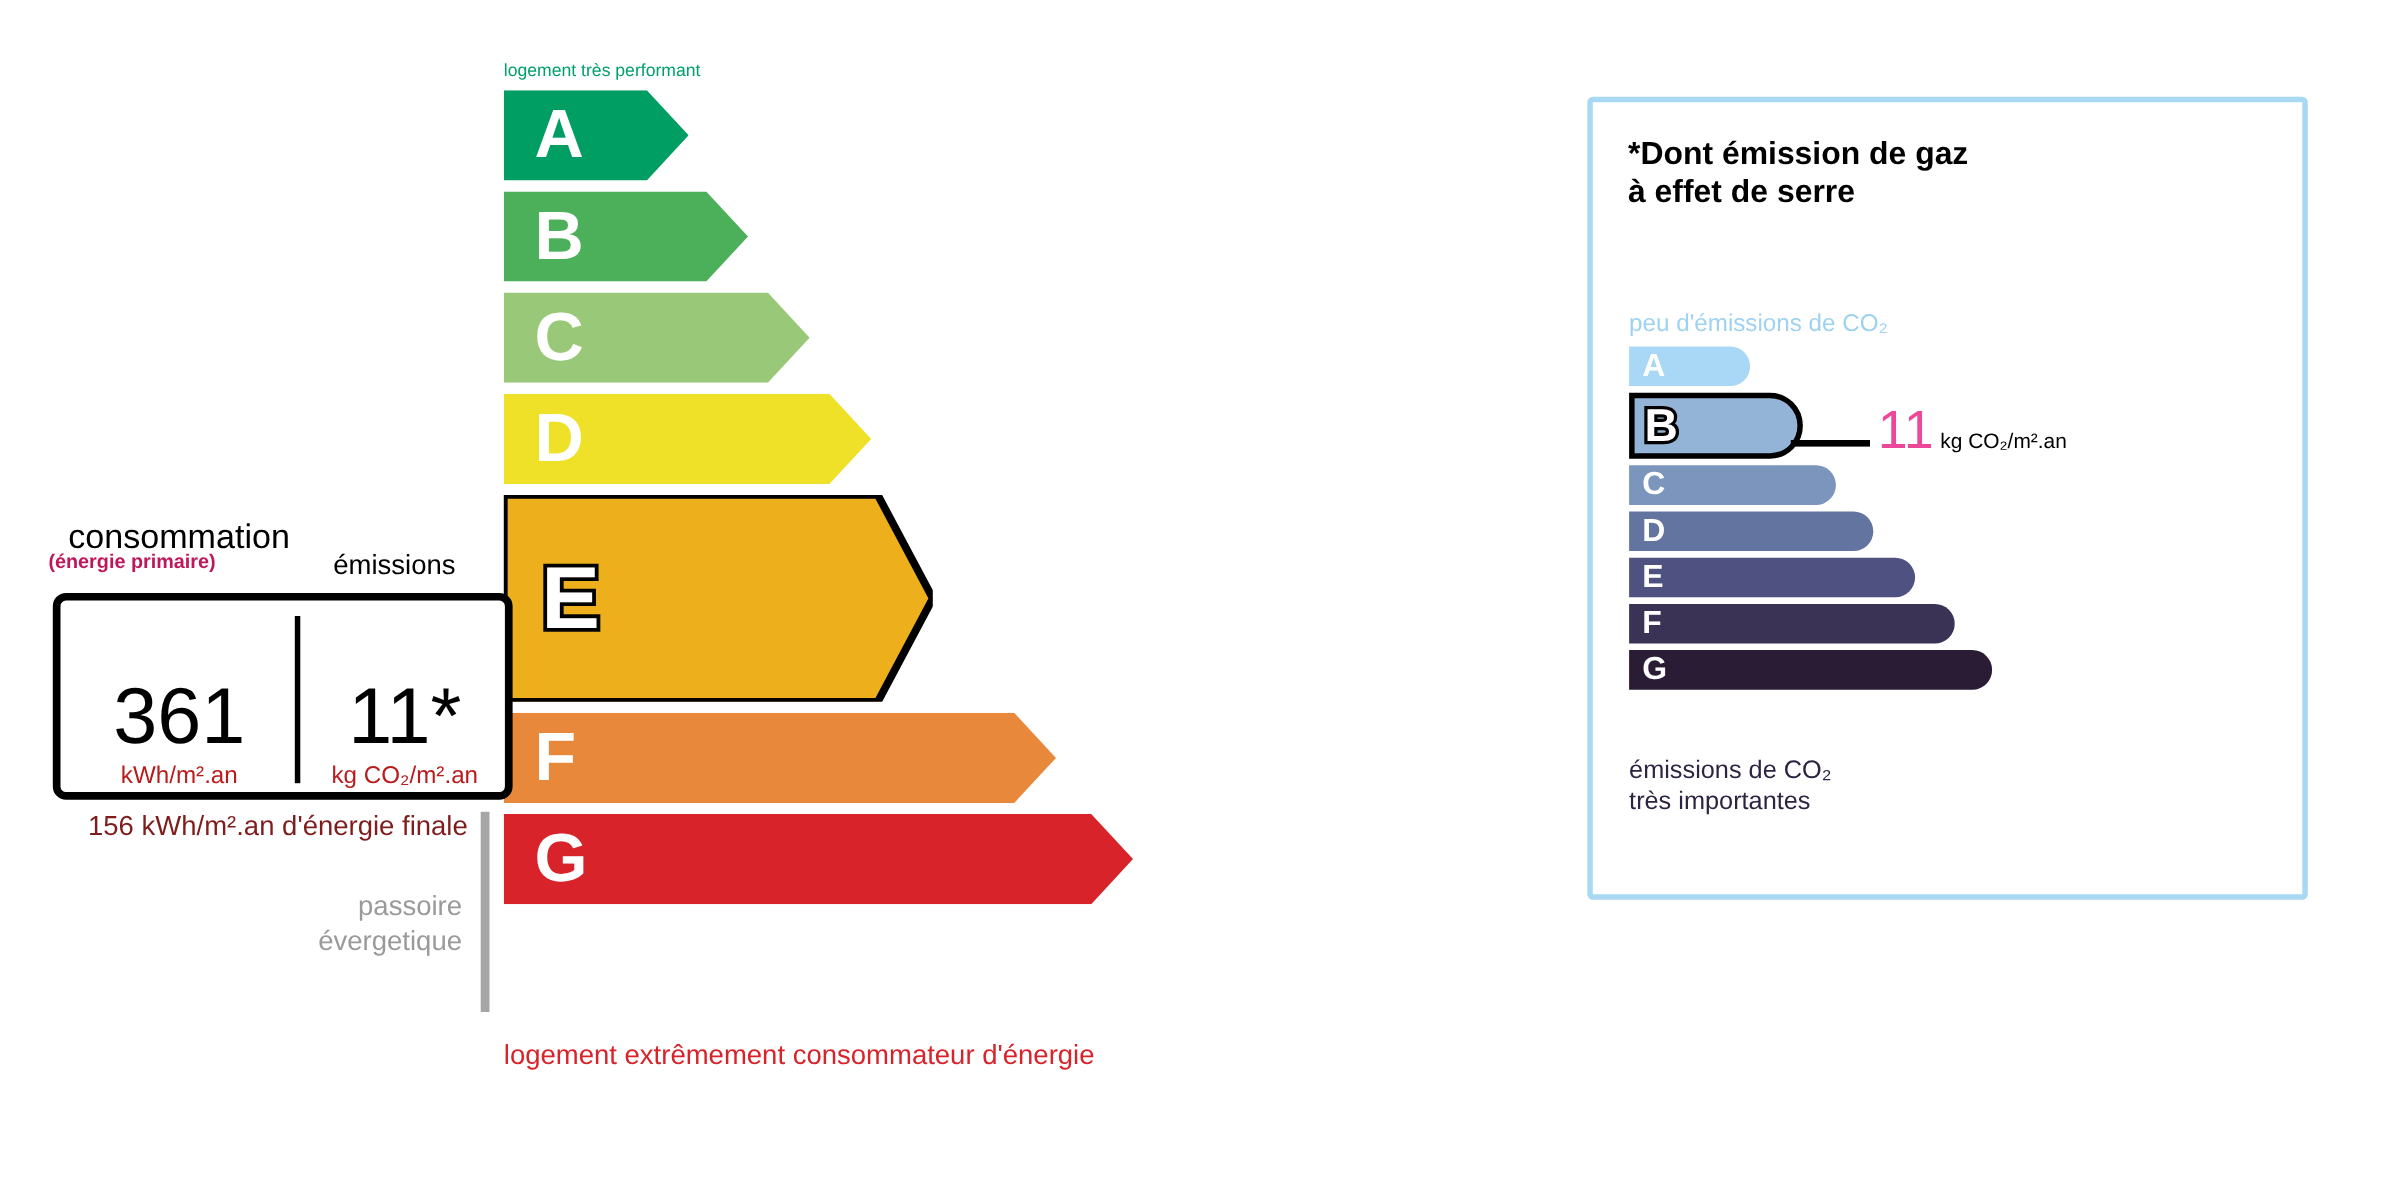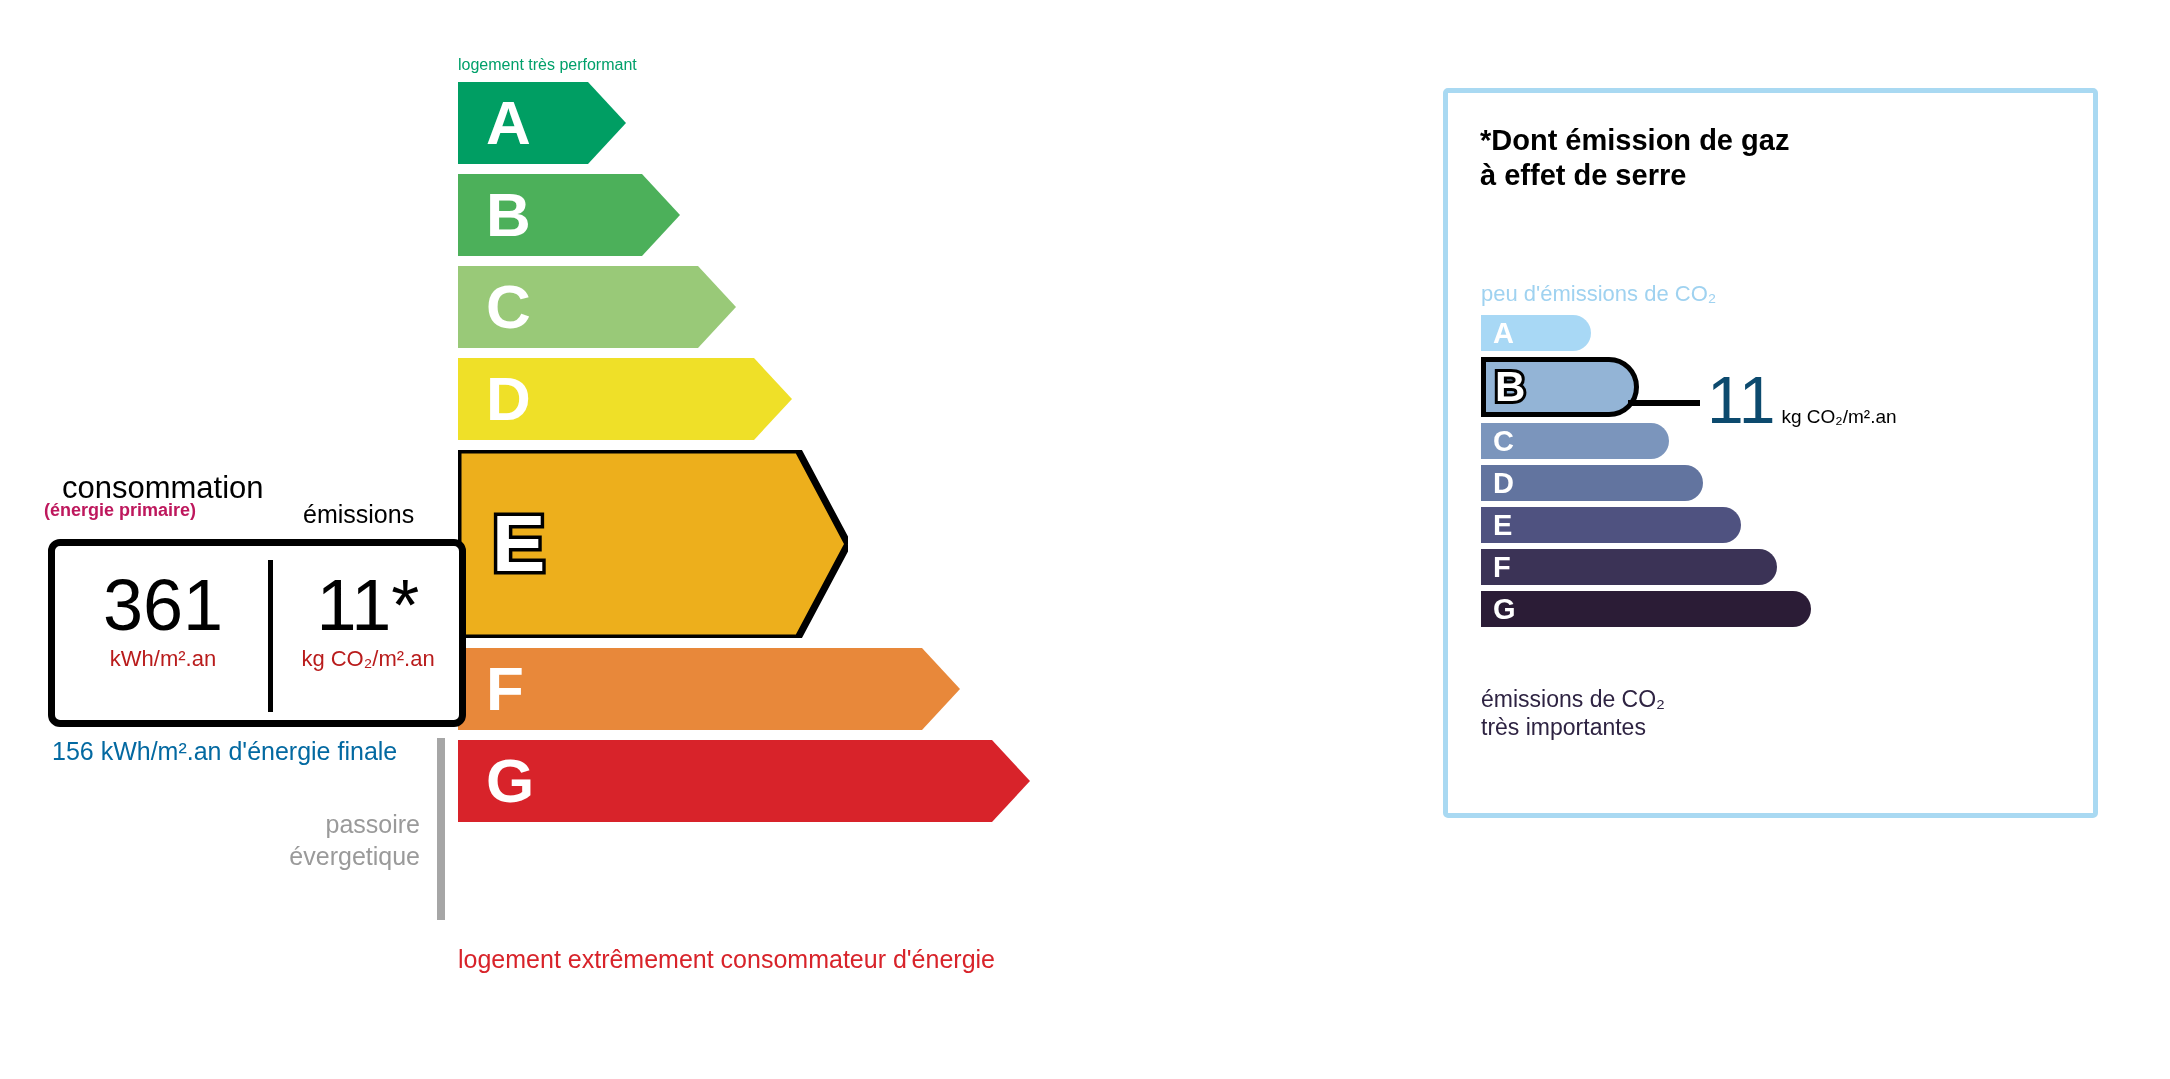--- a/index.html
+++ b/index.html
@@ -98,20 +98,21 @@
     text-align: center;
   }
   .vb-cell.left  { left: 8px;  width: 200px; }
   .vb-cell.right { left: 222px; width: 182px; }
   .vb-number {
     font-size: 72px;
     font-weight: normal;
     color: #000000;
     line-height: 1.05;
     white-space: nowrap;
+    margin-top: 46px;
   }
   .vb-unit {
     font-size: 22px;
     color: #b91c1c;
     margin-top: 2px;
     white-space: nowrap;
   }
 
   .label-consommation {
     position: absolute;
@@ -131,23 +132,23 @@
   .label-emissions {
     position: absolute;
     left: 303px; top: 500px;
     font-size: 25px;
     color: #000000;
     white-space: nowrap;
   }
 
   .sub-note {
     position: absolute;
-    left: 52px; top: 735px;
+    left: 80px; top: 735px;
     font-size: 25px;
-    color: #0369a1;
+    color: #7f1d1d;
     line-height: 1.28;
     white-space: nowrap;
     text-align: center;
   }
 
   .passoire {
     position: absolute;
     left: 190px; top: 808px;
     width: 230px;
     font-size: 25px;
@@ -245,22 +246,22 @@
     height: 6px;
     background: #000000;
   }
   #co2-callout-value {
     position: absolute;
     left: 1707px;
     top: 367px;
     white-space: nowrap;
   }
   #co2-callout-number {
-    font-size: 66px;
-    color: #0c4a6e;
+    font-size: 49px;
+    color: #ec4899;
     line-height: 1;
   }
   #co2-callout-unit {
     font-size: 19px;
     color: #000000;
     margin-left: 6px;
   }
 </style>
 </head>
 <body>

